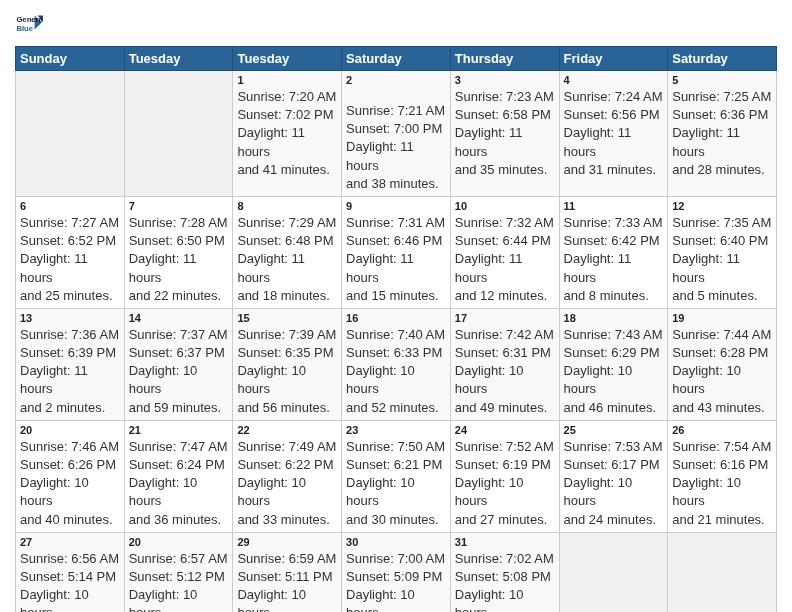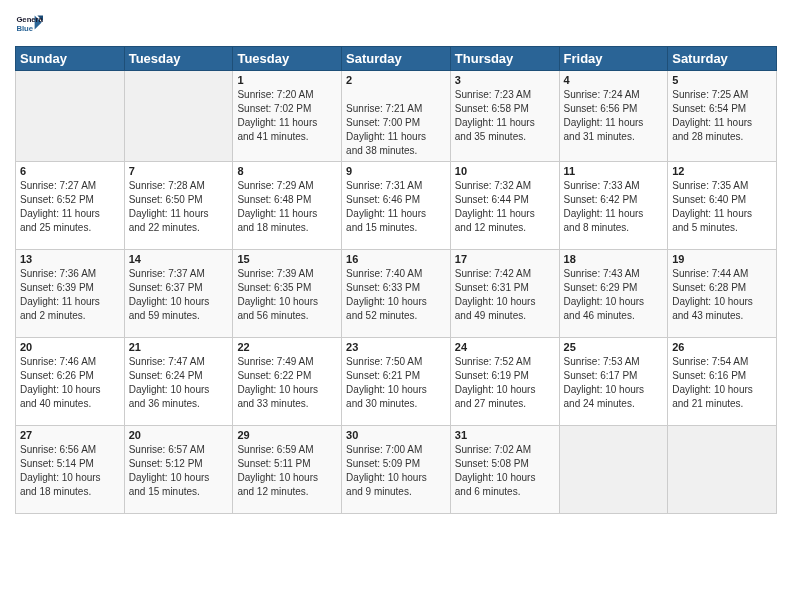--- a/index.html
+++ b/index.html
@@ -70,21 +70,21 @@
     tbody tr:nth-child(odd) td {
       background: #f9f9f9;
     }
     .day-num {
       font-weight: bold;
       font-size: 11px;
       display: block;
       margin-bottom: 2px;
     }
     .day-info {
-      font-size: 10px;
+      font-size: 13px;
       line-height: 1.4;
       color: #333;
     }
     .empty-cell {
       background: #f0f0f0 !important;
     }
   </style>
 </head>
 <body>
 
@@ -145,21 +145,21 @@
           <td>
             <span class="day-num">4</span>
             <div class="day-info" style="white-space: pre-line;">Sunrise: 7:24 AM
 Sunset: 6:56 PM
 Daylight: 11 hours
 and 31 minutes.</div>
           </td>
           <td>
             <span class="day-num">5</span>
             <div class="day-info" style="white-space: pre-line;">Sunrise: 7:25 AM
-Sunset: 6:54 PM
+Sunset: 6:36 PM
 Daylight: 11 hours
 and 28 minutes.</div>
           </td>
         </tr>
         <tr>
           <td>
             <span class="day-num">6</span>
             <div class="day-info" style="white-space: pre-line;">Sunrise: 7:27 AM
 Sunset: 6:52 PM
 Daylight: 11 hours

